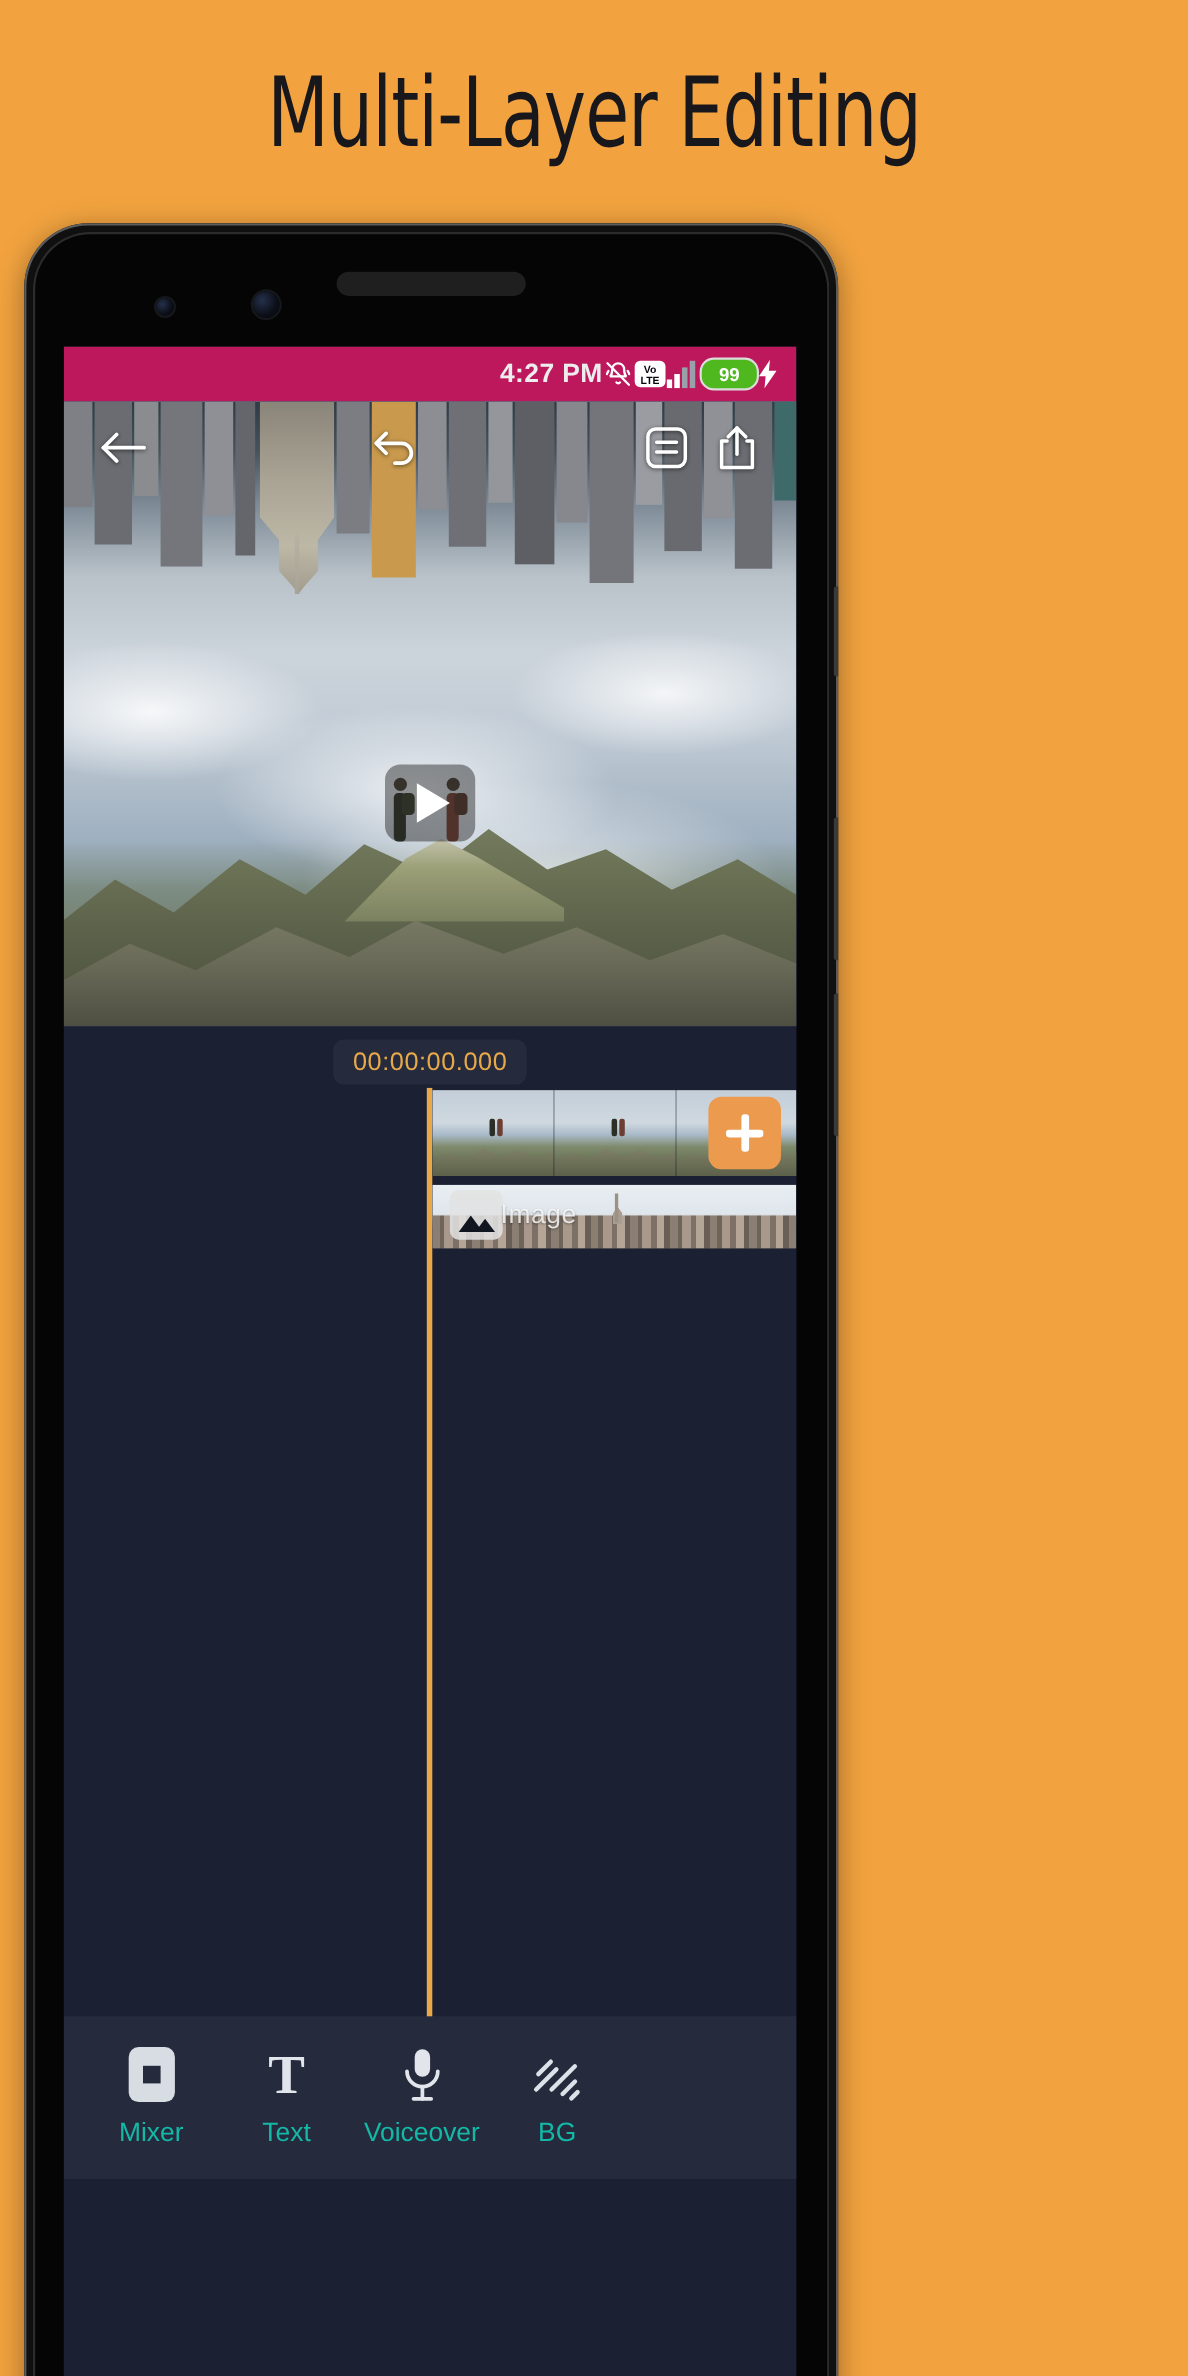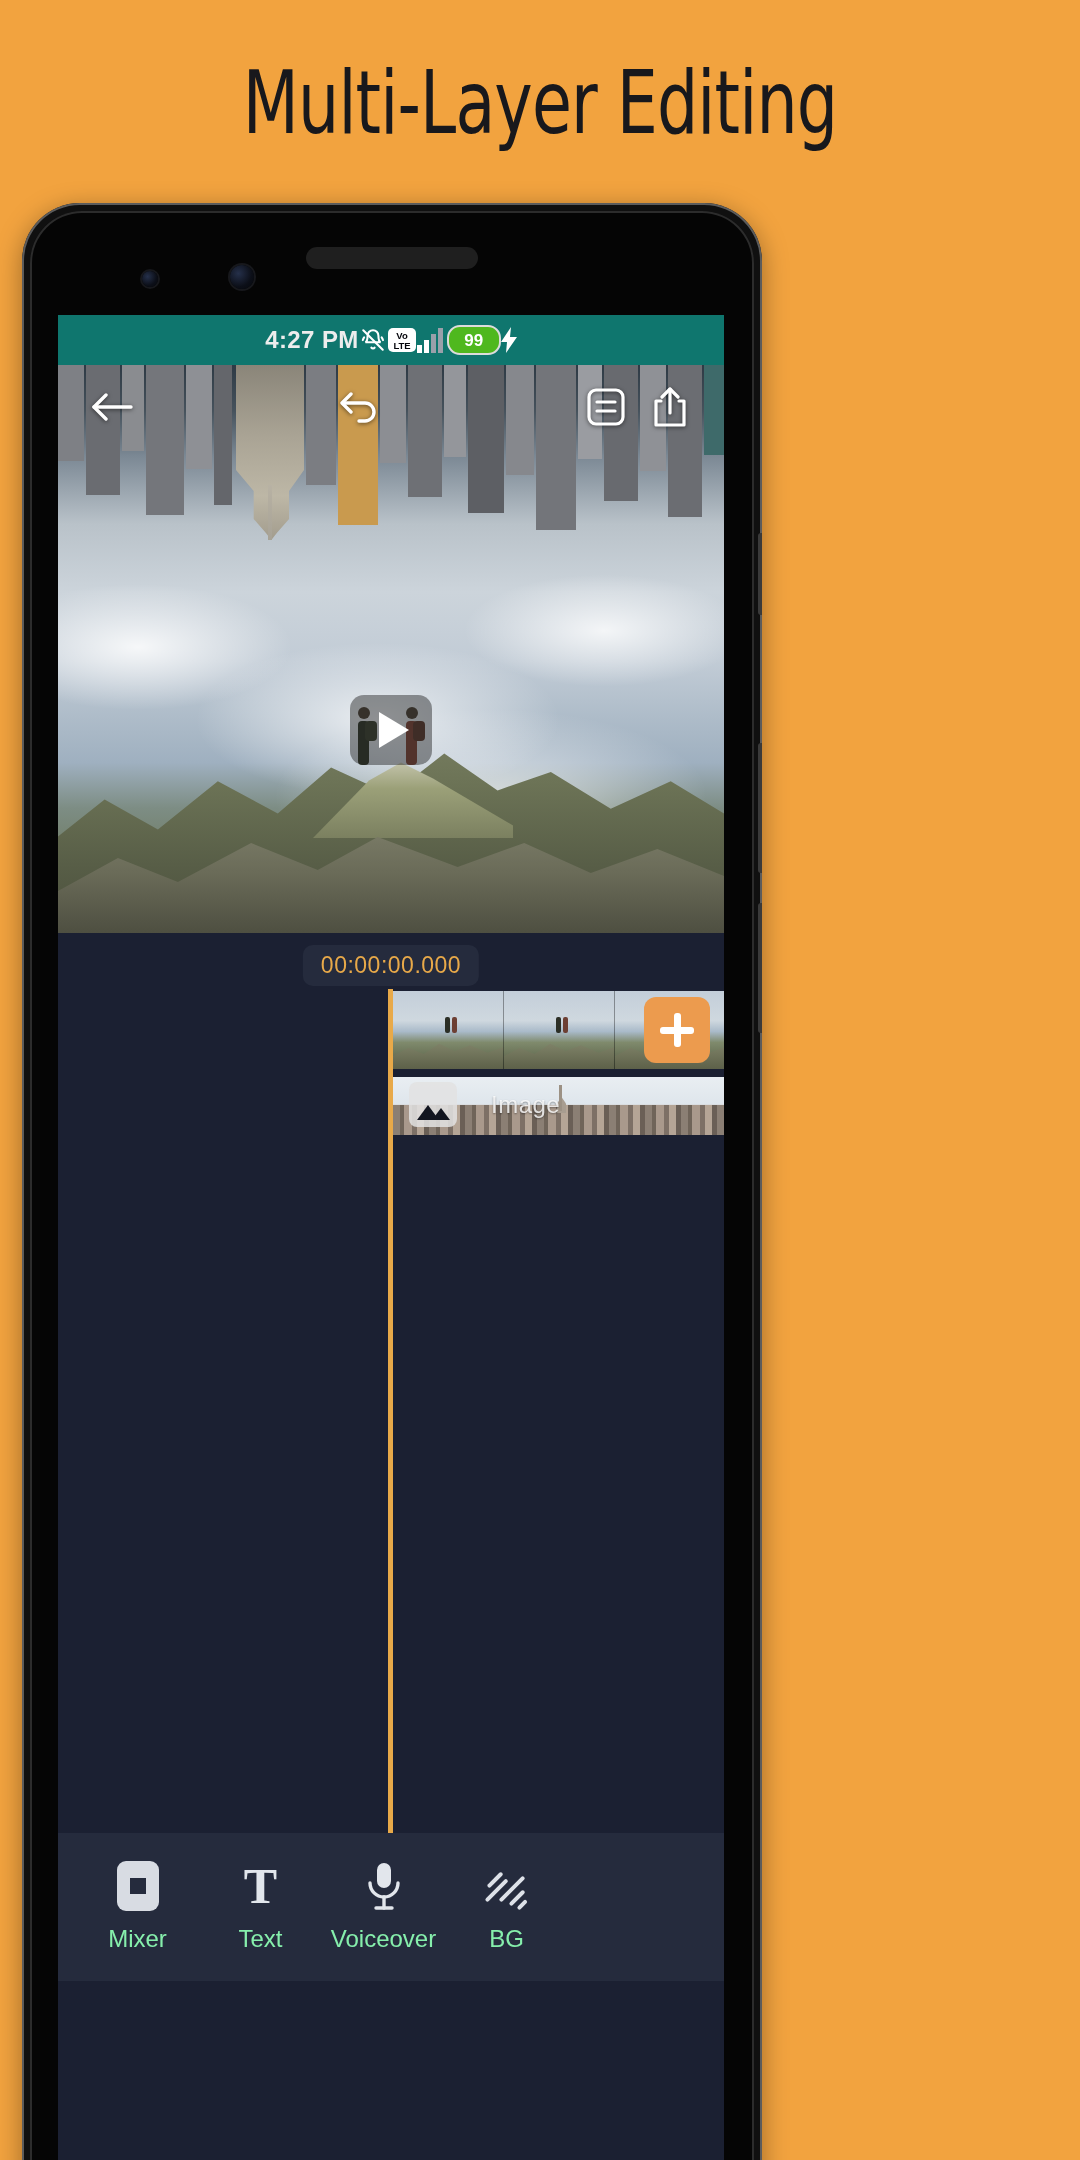--- a/index.html
+++ b/index.html
@@ -57,22 +57,22 @@
 
   
   .screen{
     position:absolute;left:36px;top:112px;
     width:666px;height:1878px;
     background:#1B2032;
     overflow:hidden;
   }
   
   .statusbar{
-    position:relative;height:50px;background:#0f766e;
-    display:flex;align-items:center;justify-content:center;
+    position:relative;height:50px;background:#be185d;
+    display:flex;align-items:center;justify-content:flex-end;
     padding:0 18px;box-sizing:border-box;
   }
   .status-time{color:#EDEDED;font-size:24px;font-weight:bold;letter-spacing:.4px;}
   .status-icons{display:flex;align-items:center;}
   .status-icons svg{display:block;}
   .batt{
     display:flex;align-items:center;justify-content:center;
     width:54px;height:30px;border:2px solid #DCDCDC;border-radius:13px;
     background:#4FB81E;box-sizing:border-box;position:relative;
   }
@@ -189,40 +189,40 @@
   .img-badge .mtn{
     width:0;height:0;border-left:11px solid transparent;border-right:11px solid transparent;
     border-bottom:15px solid #11151f;
   }
   .img-badge .mtn2{
     width:0;height:0;border-left:9px solid transparent;border-right:9px solid transparent;
     border-bottom:12px solid #11151f;margin-left:-7px;
   }
   .img-label{
     position:absolute;left:62px;top:14px;color:rgba(255,255,255,.82);
-    font-size:24px;letter-spacing:.5px;text-shadow:0 1px 2px rgba(0,0,0,.4);margin-left:36px;
+    font-size:24px;letter-spacing:.5px;text-shadow:0 1px 2px rgba(0,0,0,.4);
   }
   .add-btn{
     position:absolute;right:14px;top:64px;width:66px;height:66px;border-radius:12px;
     background:#EC9B4E;display:flex;align-items:center;justify-content:center;
   }
   .add-btn .plus-h{position:absolute;width:34px;height:7px;border-radius:3px;background:#fff;}
   .add-btn .plus-v{position:absolute;width:7px;height:34px;border-radius:3px;background:#fff;}
 
   
   .bottombar{
     position:absolute;left:0;bottom:0;width:666px;height:148px;background:#252B3D;
     display:flex;align-items:center;padding-left:18px;box-sizing:border-box;
     overflow:hidden;
   }
   .bb-item{
     width:123px;flex:none;display:flex;flex-direction:column;align-items:center;gap:14px;
   }
   .bb-ico{height:50px;display:flex;align-items:center;justify-content:center;}
-  .bb-label{color:#86efac;font-size:24px;}
+  .bb-label{color:#14b8a6;font-size:24px;}
   .mixer-ico{
     width:42px;height:50px;border-radius:9px;background:#D8DCE3;
     display:flex;align-items:center;justify-content:center;
   }
   .mixer-ico i{display:block;width:16px;height:16px;background:#252B3D;}
   .text-ico{color:#E2E6EC;font-family:"Liberation Serif",serif;font-size:50px;line-height:1;font-weight:bold;}
   .bg-ico{width:46px;height:46px;position:relative;}
   .bg-ico i{position:absolute;height:4px;border-radius:2px;background:#DDE1E8;transform-origin:left center;transform:rotate(-45deg);}
 </style>
 </head>

